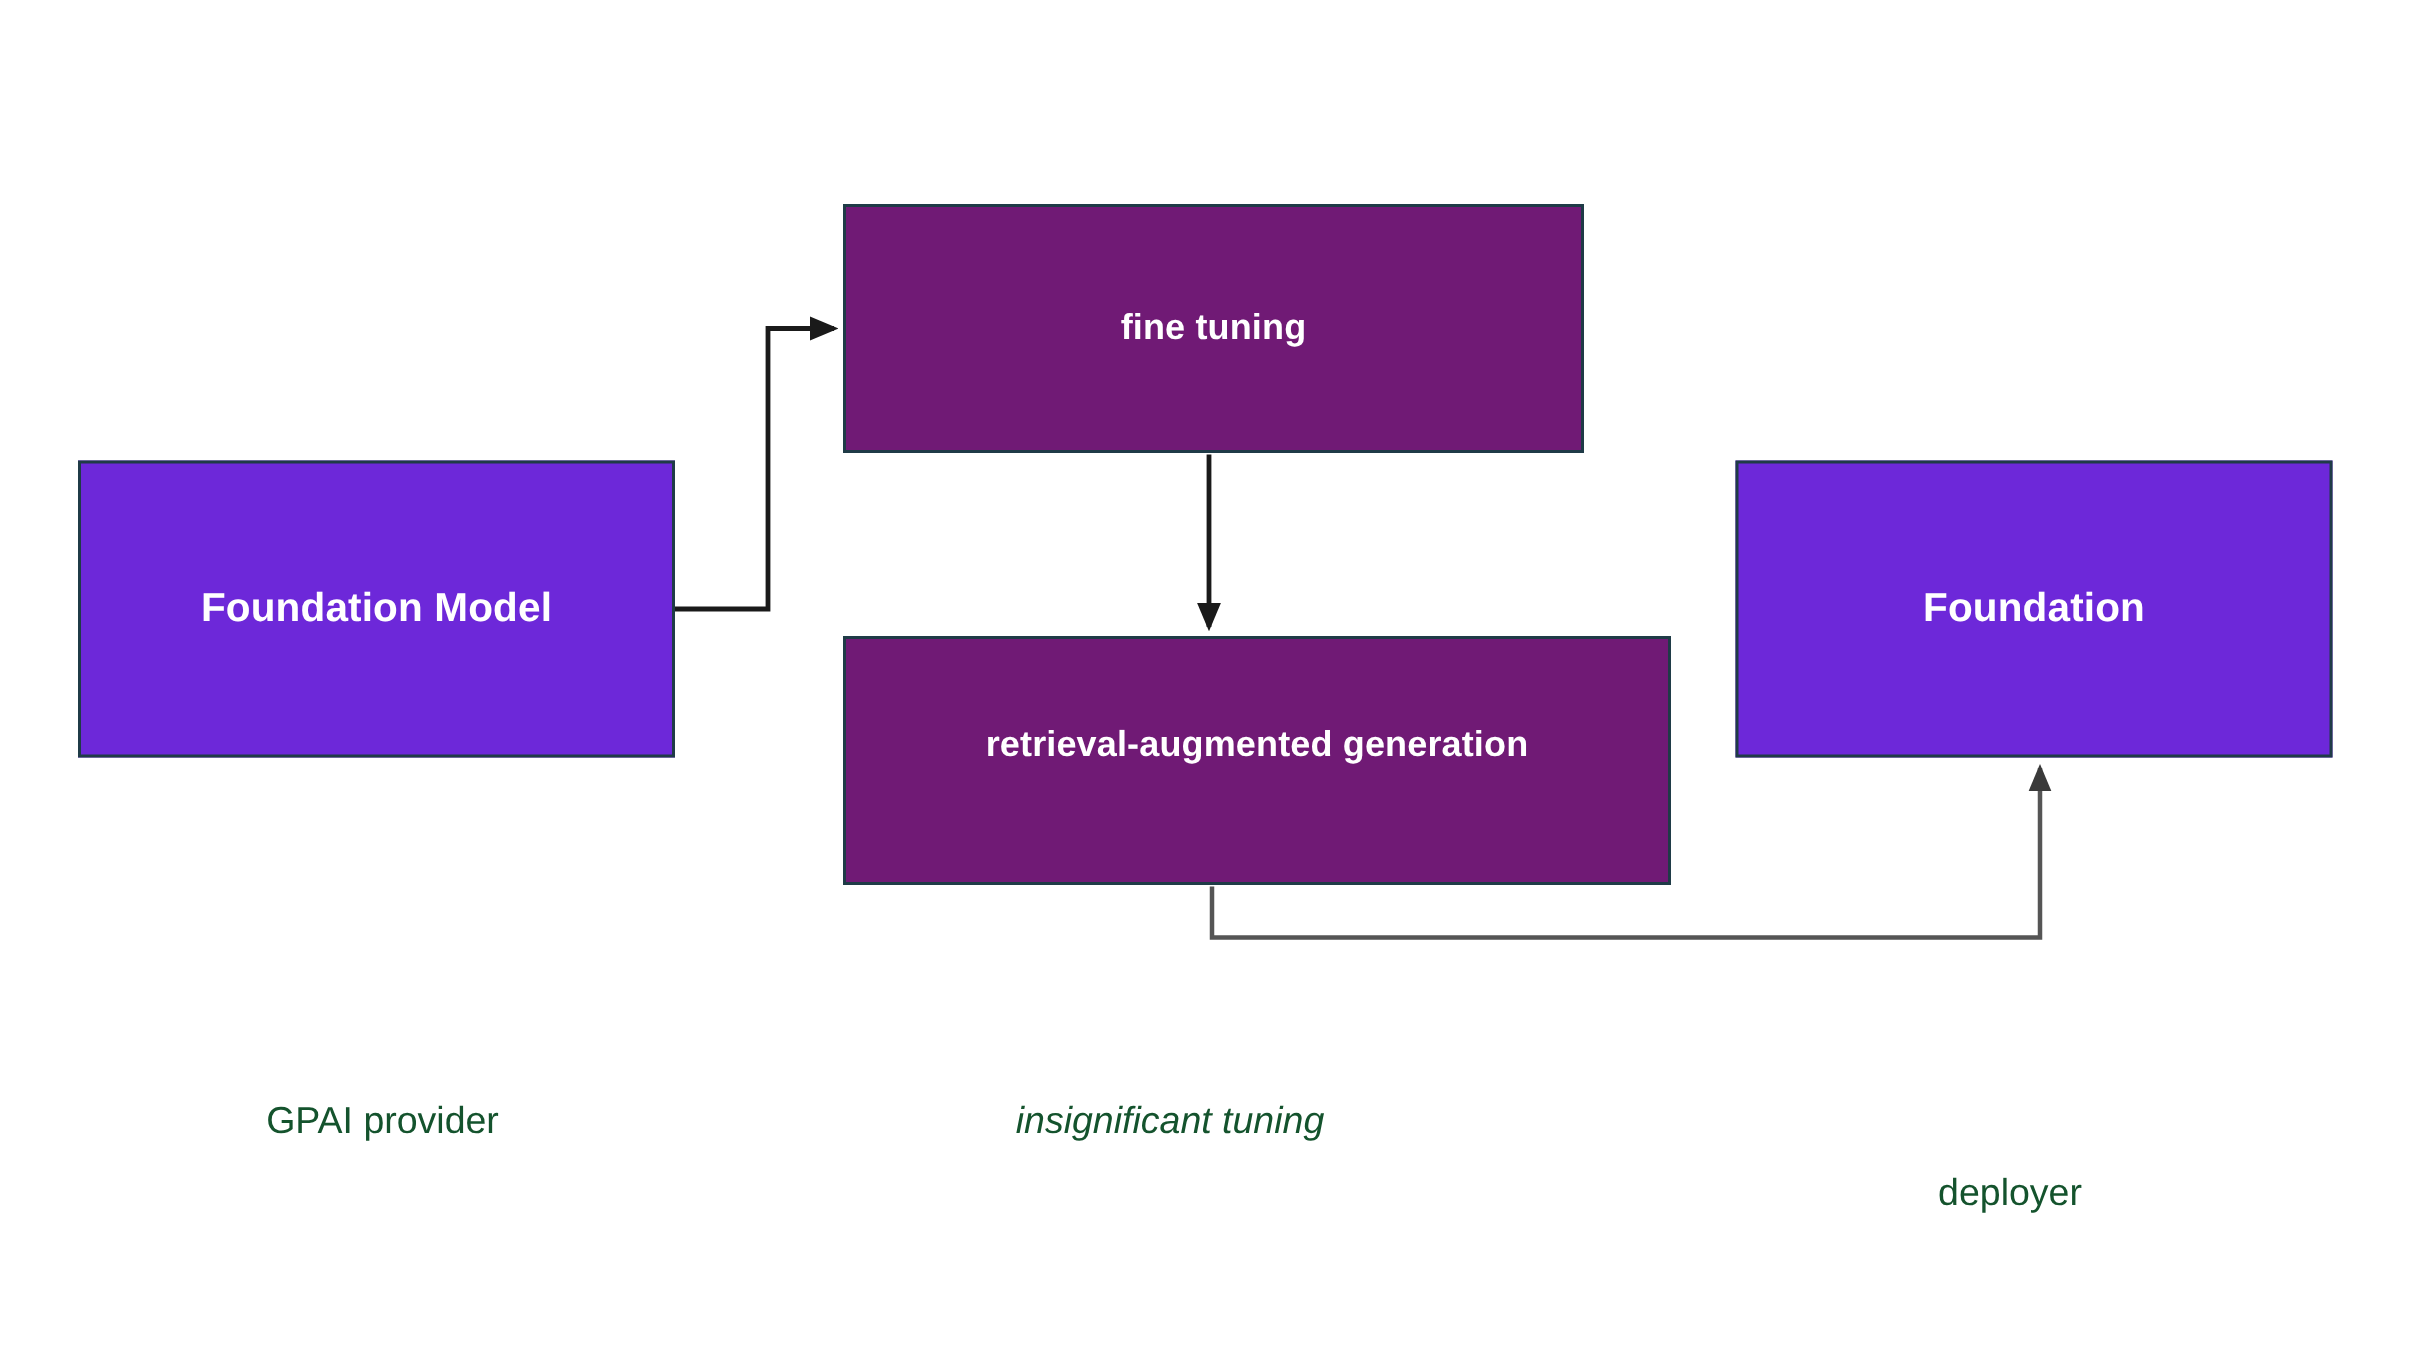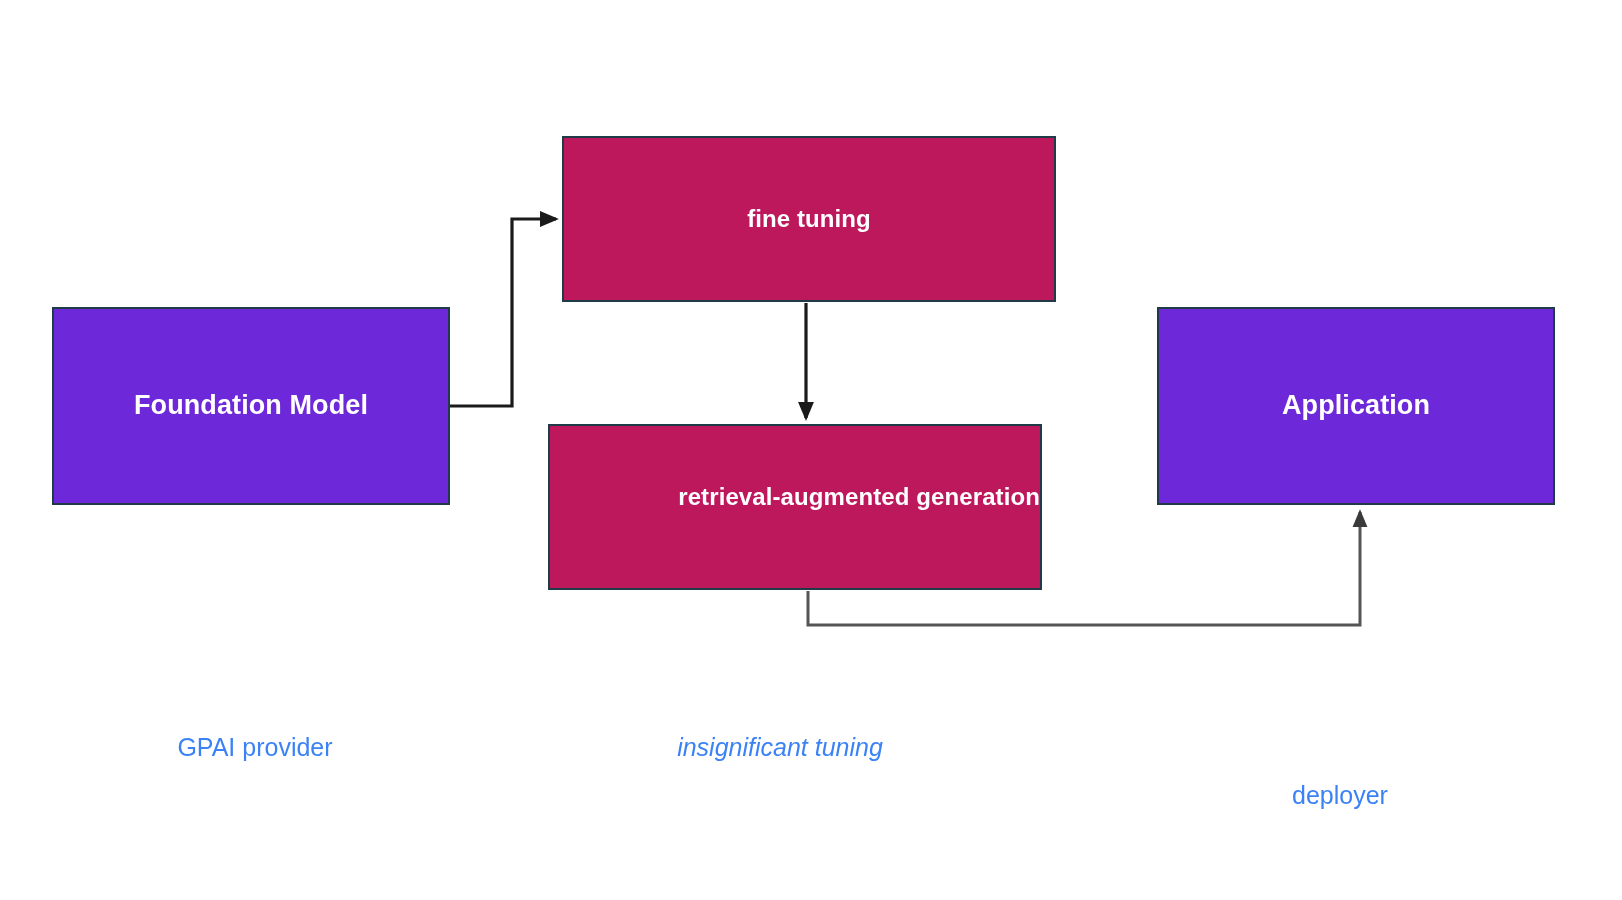--- a/index.html
+++ b/index.html
@@ -39,21 +39,21 @@
   .node-label {
     color: #ffffff;
     font-weight: bold;
     letter-spacing: 0.1px;
     line-height: 1.15;
   }
   .node-blue {
     background: #6d28d9;
   }
   .node-orange {
-    background: #be185d;
+    background: #701a75;
   }
   #node-foundation-model {
     left: 52px;
     top: 307px;
     width: 398px;
     height: 198px;
   }
   #node-foundation-model .node-label { font-size: 27px; }
   #node-application {
     left: 1157px;
@@ -63,33 +63,32 @@
   }
   #node-application .node-label { font-size: 27px; }
   #node-fine-tuning {
     left: 562px;
     top: 136px;
     width: 494px;
     height: 166px;
   }
   #node-fine-tuning .node-label { font-size: 24px; }
   #node-rag {
-    left: 548px;
+    left: 562px;
     top: 424px;
-    width: 494px;
+    width: 552px;
     height: 166px;
     align-items: flex-start;
     padding-top: 57px;
-    justify-content: flex-end;
   }
   #node-rag .node-label { font-size: 24px; }
   .caption {
     position: absolute;
     text-align: center;
-    color: #3b82f6;
+    color: #14532d;
     font-size: 25px;
     line-height: 1.52;
   }
   #caption-gpai-provider {
     left: 95px;
     top: 728px;
     width: 320px;
   }
   #caption-insignificant-changes {
     left: 640px;
@@ -132,21 +131,21 @@
 
   <div class="node node-orange" id="node-fine-tuning">
     <span class="node-label">fine tuning</span>
   </div>
 
   <div class="node node-orange" id="node-rag">
     <span class="node-label">retrieval-augmented generation</span>
   </div>
 
   <div class="node node-blue" id="node-application">
-    <span class="node-label">Application</span>
+    <span class="node-label">Foundation</span>
   </div>
 
   <div class="caption" id="caption-gpai-provider">GPAI provider</div>
 
   <div class="caption" id="caption-insignificant-changes">insignificant tuning</div>
 
   <div class="caption" id="caption-deployer">deployer</div>
 
 </div>
 

